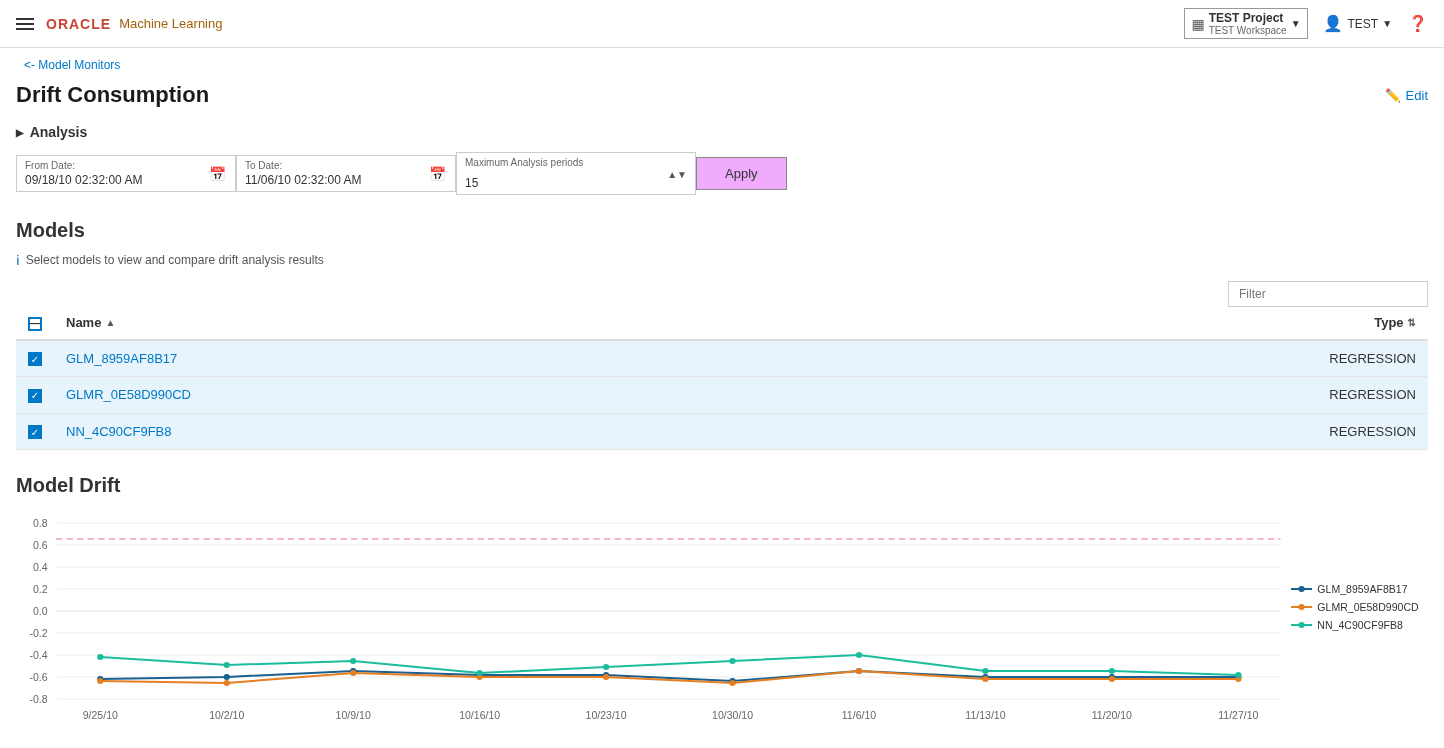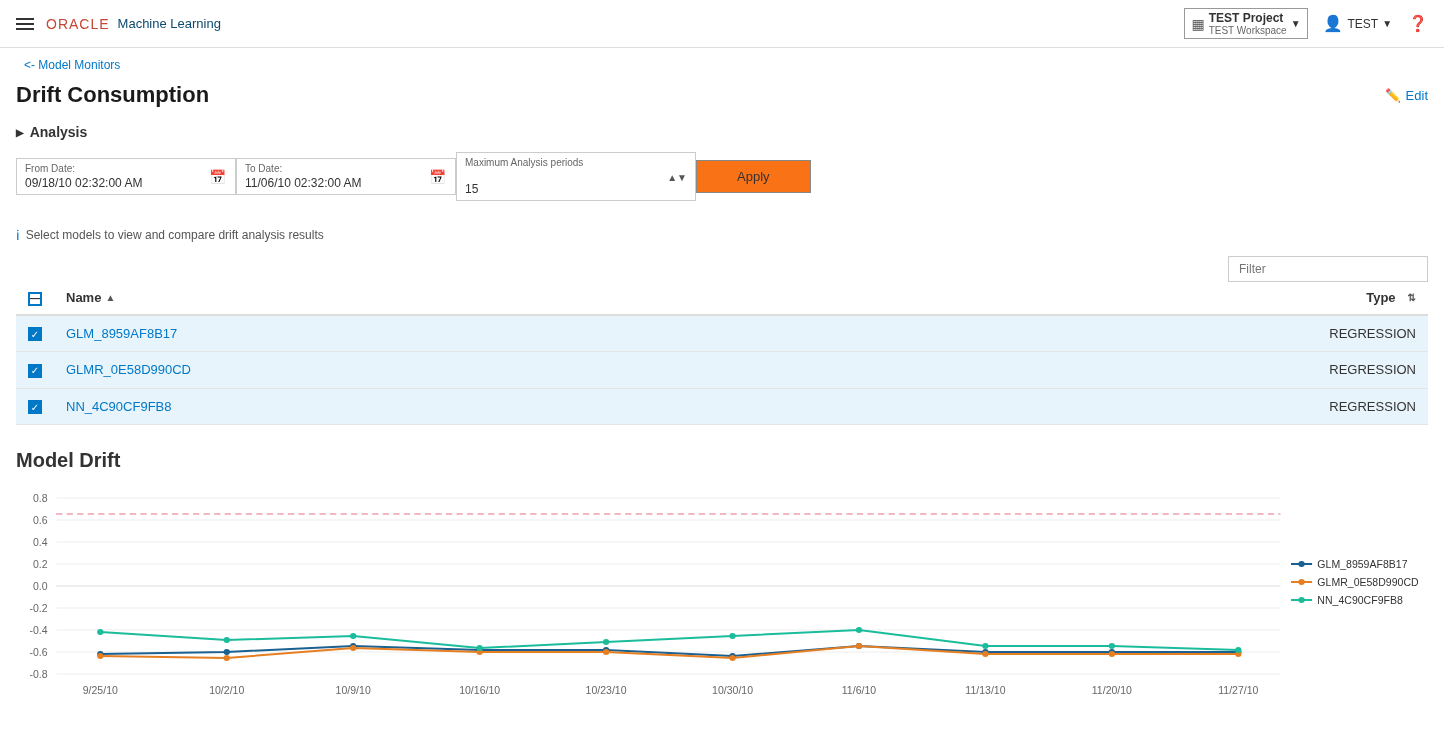--- a/index.html
+++ b/index.html
@@ -10,21 +10,21 @@
       display: flex;
       align-items: center;
       justify-content: space-between;
       padding: 0 16px;
       height: 48px;
       border-bottom: 1px solid #ddd;
       background: #fff;
     }
     .header-left { display: flex; align-items: center; gap: 12px; }
     .header-logo { display: flex; align-items: center; gap: 8px; }
-    .oracle-logo { font-weight: normal; font-size: 14px; color: #c74634; letter-spacing: 1px; }
+    .oracle-logo { font-weight: bold; font-size: 14px; color: #c74634; letter-spacing: 1px; }
     .header-right { display: flex; align-items: center; gap: 16px; }
     .project-box { border: 1px solid #999; padding: 2px 6px; display: flex; align-items: center; gap: 4px; }
     .project-name { font-weight: bold; font-size: 12px; }
     .project-ws { font-size: 10px; color: #666; }
     .user-info { display: flex; align-items: center; gap: 4px; font-size: 12px; }
 
     
     .breadcrumb { padding: 10px 24px; font-size: 12px; color: #0078c8; cursor: pointer; }
 
     
@@ -70,27 +70,27 @@
     .date-value { font-size: 12px; }
     .date-icon { position: absolute; right: 8px; top: 50%; transform: translateY(-50%); color: #555; font-size: 14px; }
     .max-periods-field {
       display: flex;
       flex-direction: column;
       border: 1px solid #ccc;
       padding: 4px 8px;
       min-width: 240px;
       position: relative;
     }
-    .max-label { font-size: 10px; color: #666; margin-bottom: 14px; }
+    .max-label { font-size: 10px; color: #666; margin-bottom: 8px; }
     .max-value { font-size: 12px; }
     .max-arrows { position: absolute; right: 8px; top: 50%; transform: translateY(-50%); display: flex; flex-direction: column; gap: 2px; color: #555; font-size: 10px; }
     .apply-btn {
       border: 1px solid #888;
-      background: #f97316;
-      padding: 8px 40px;
+      background: #f0abfc;
+      padding: 8px 28px;
       cursor: pointer;
       font-size: 13px;
       color: #333;
     }
 
     
     .models-title { font-size: 20px; font-weight: bold; margin-bottom: 8px; }
     .models-hint { font-size: 12px; color: #555; margin-bottom: 12px; display: flex; align-items: center; gap: 6px; }
     .info-icon { color: #0078c8; font-size: 14px; }
 
@@ -132,42 +132,42 @@
     }
     .checkbox-header {
       width: 14px; height: 14px;
       background: #fff;
       border: 2px solid #0078c8;
       display: inline-flex; align-items: center; justify-content: center;
       font-size: 10px;
     }
     .th-name { display: flex; align-items: center; gap: 4px; }
     .sort-icon { font-size: 10px; color: #555; }
-    .th-type { display: flex; align-items: center; gap: 12px; }
+    .th-type { display: flex; align-items: center; gap: 4px; }
 
     
     .drift-title { font-size: 20px; font-weight: bold; margin-bottom: 12px; }
 
     
     .hamburger { display: flex; flex-direction: column; gap: 3px; cursor: pointer; }
     .hamburger span { width: 18px; height: 2px; background: #333; display: block; }
   </style>
 </head>
 <body>
 
 <div class="header">
   <div class="header-left">
     <div class="hamburger">
       <span></span>
         <span></span>
         <span></span>
     </div>
     <div class="header-logo">
       <span class="oracle-logo">ORACLE</span>
-      <span style="font-size:13px;color:#0c4a6e;">Machine Learning</span>
+      <span style="font-size:13px;color:#a16207;">Machine Learning</span>
     </div>
   </div>
   <div class="header-right">
     <div class="project-box">
       <span style="font-size:14px;color:#555;">▦</span>
       <div>
         <div class="project-name">TEST Project</div>
         <div class="project-ws">TEST Workspace</div>
       </div>
       <span style="font-size:10px;">▼</span>
@@ -210,20 +210,21 @@
       <span class="date-icon">📅</span>
     </div>
     <div class="max-periods-field">
       <span class="max-label">Maximum Analysis periods</span>
       <span class="max-value">15</span>
       <span class="max-arrows">▲▼</span>
     </div>
     <button class="apply-btn">Apply</button>
   </div>
 
+  <h2 class="models-title">Models</h2>
   <div class="models-hint">
     <span class="info-icon">ℹ</span>
     <span>Select models to view and compare drift analysis results</span>
   </div>
 
   <div class="filter-row">
     <input class="filter-input" type="text" placeholder="Filter" style="">
   </div>
 
   <table class="models-table">

